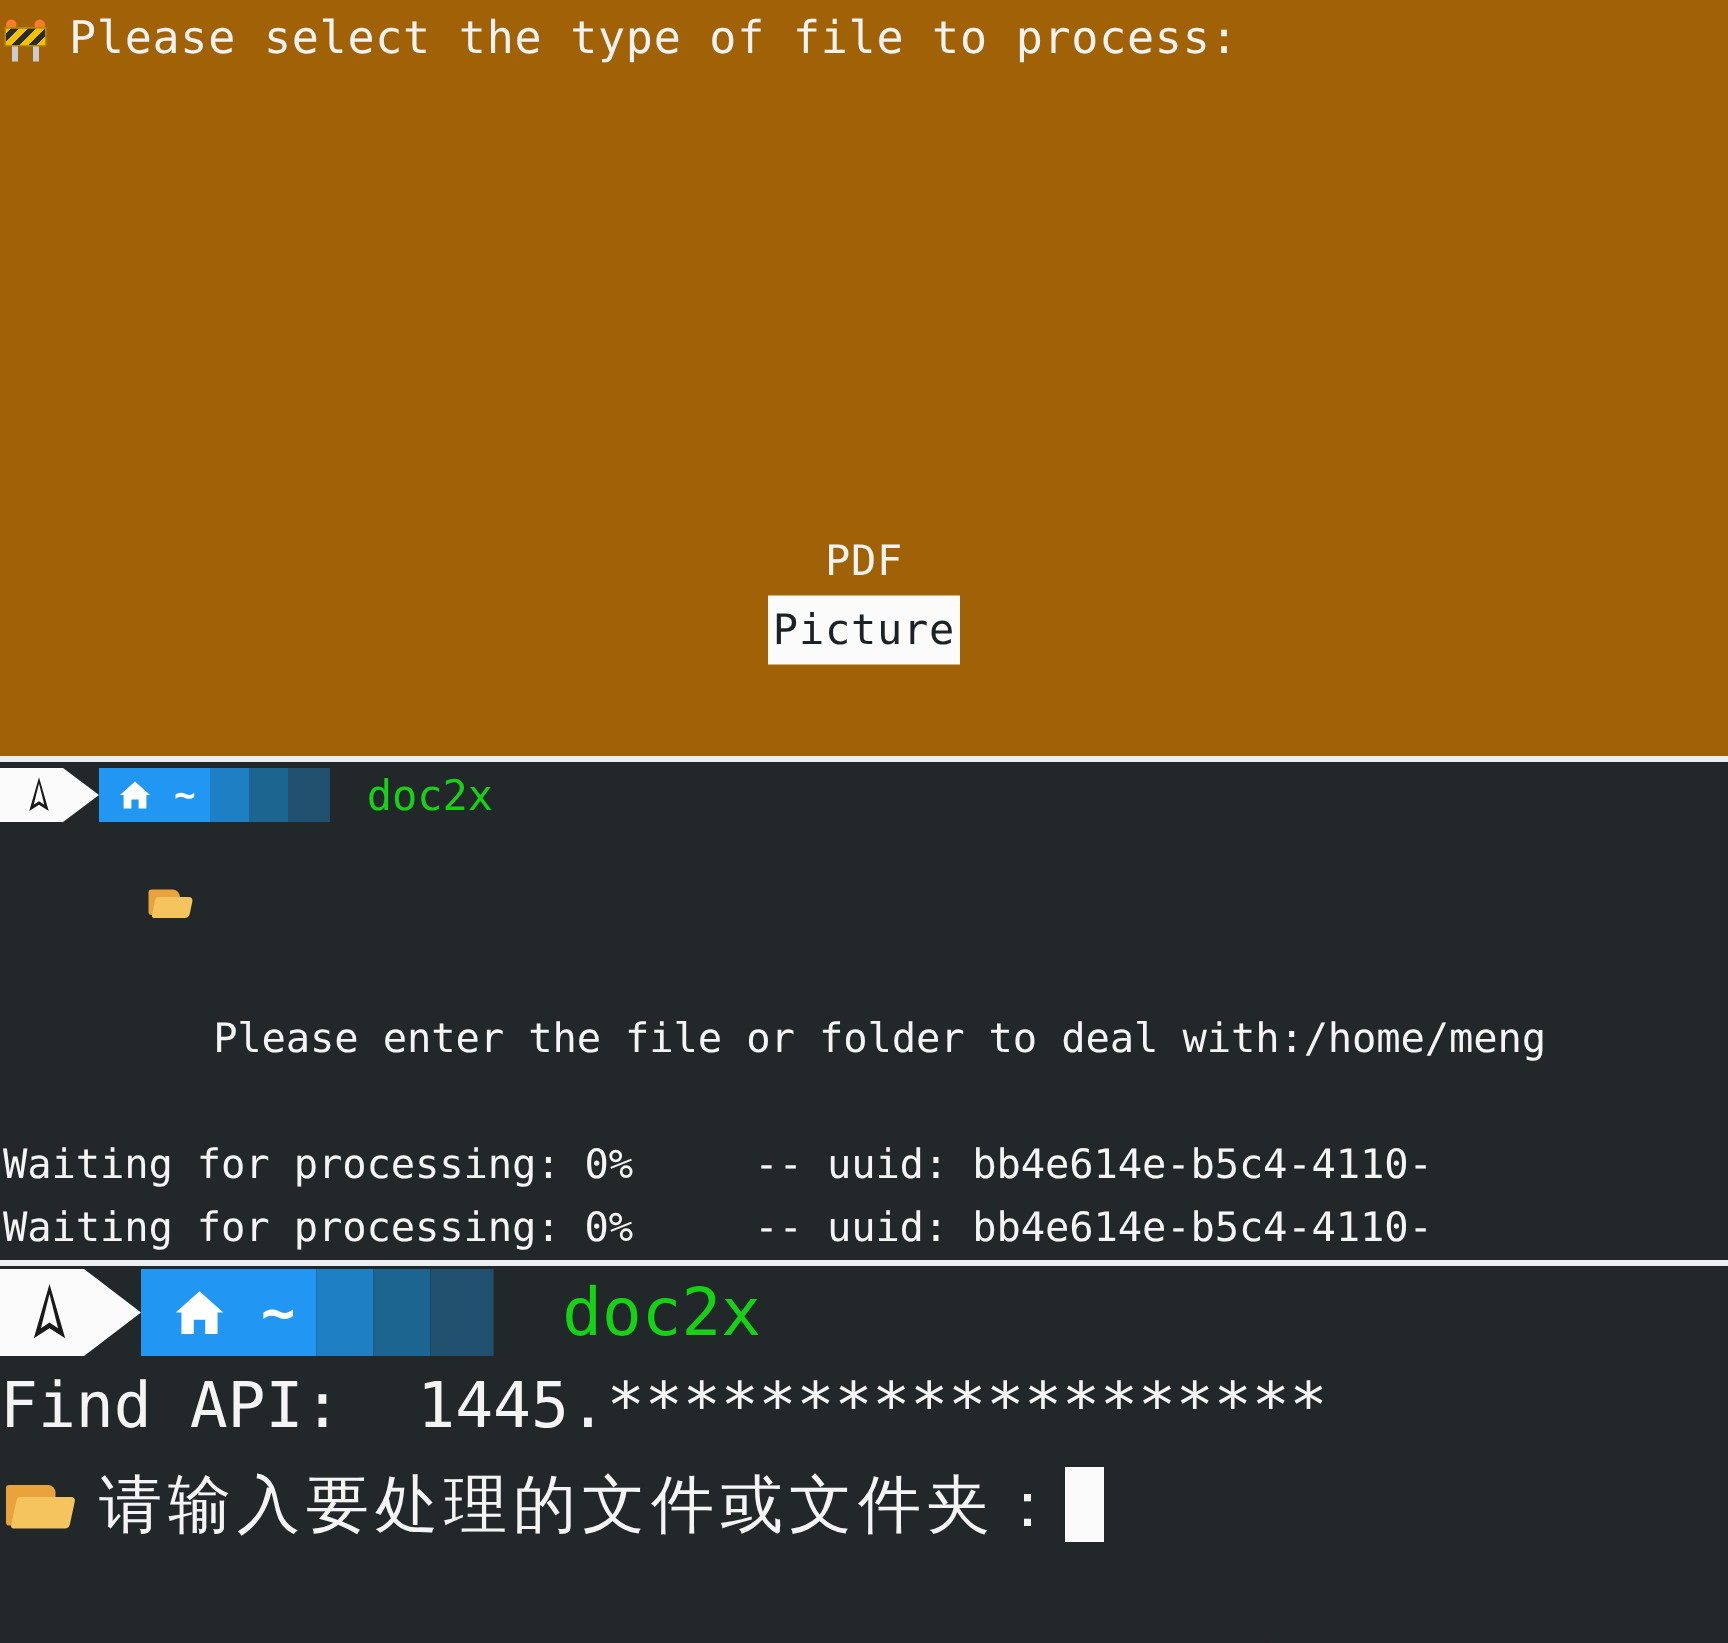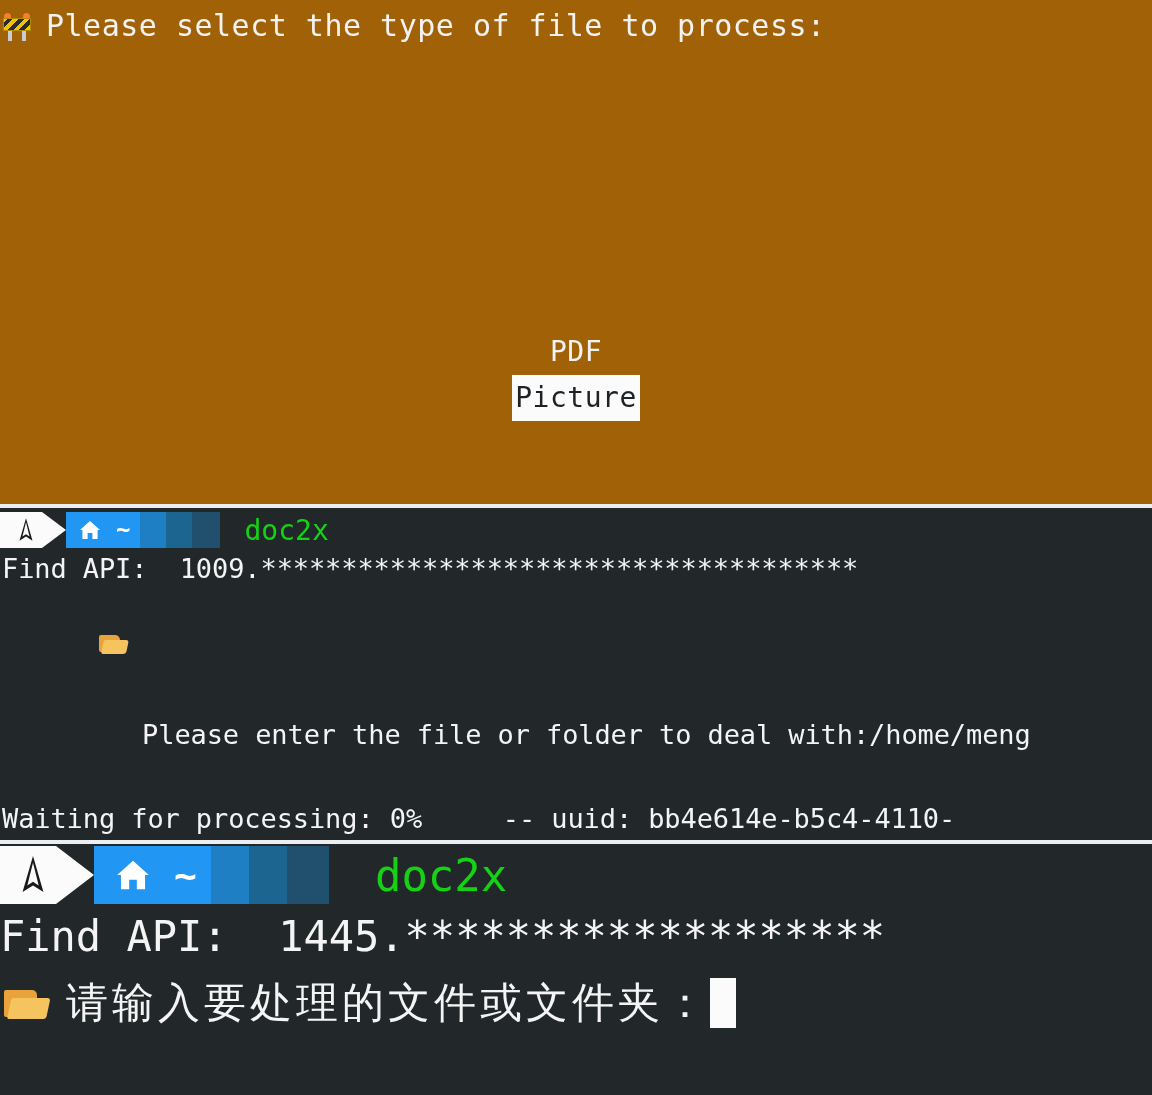--- a/index.html
+++ b/index.html
@@ -68,21 +68,21 @@
     width: 7px; height: 7px;
     border-radius: 50%;
     background: #ff7a2f;
   }
   .emoji-construction .lampL { left: 2px; }
   .emoji-construction .lampR { right: 2px; }
 
   .choice-list {
     position: absolute;
     left: 0;
-    top: 329px;
+    top: 351px;
     width: 1152px;
     text-align: center;
     font-size: 28px;
     line-height: 46px;
   }
   .choice {
     display: inline-block;
     padding: 0 3px;
     white-space: pre;
     letter-spacing: 0.5px;
@@ -266,21 +266,20 @@
     <div class="pl-seg pl-blue2"></div>
     <div class="pl-seg pl-blue3"></div>
     <div class="pl-seg pl-blue4"></div>
 
     <div class="pl-seg">
       <span class="cmdname">doc2x</span>
     </div>
   </div>
 
   <div class="log-body">
-    <div class="term-line">Find API:  1009.*************************************</div>
 
     <div class="term-line">
       <span class="emoji-folder">
         <span class="back"></span><span class="front"></span>
       </span><span> Please enter the file or folder to deal with:/home/meng</span>
     </div>
 
     <div class="term-line">Waiting for processing: 0%     -- uuid: bb4e614e-b5c4-4110-</div>
     <div class="term-line">Waiting for processing: 0%     -- uuid: bb4e614e-b5c4-4110-</div>
 

